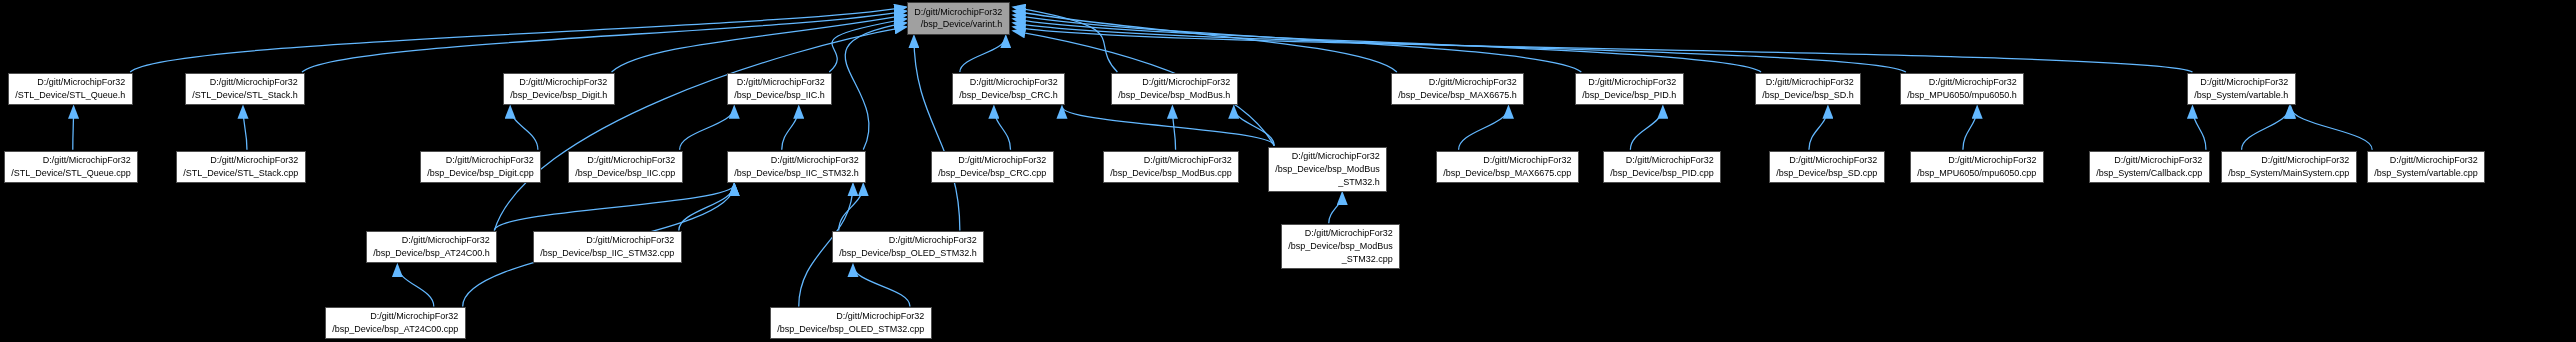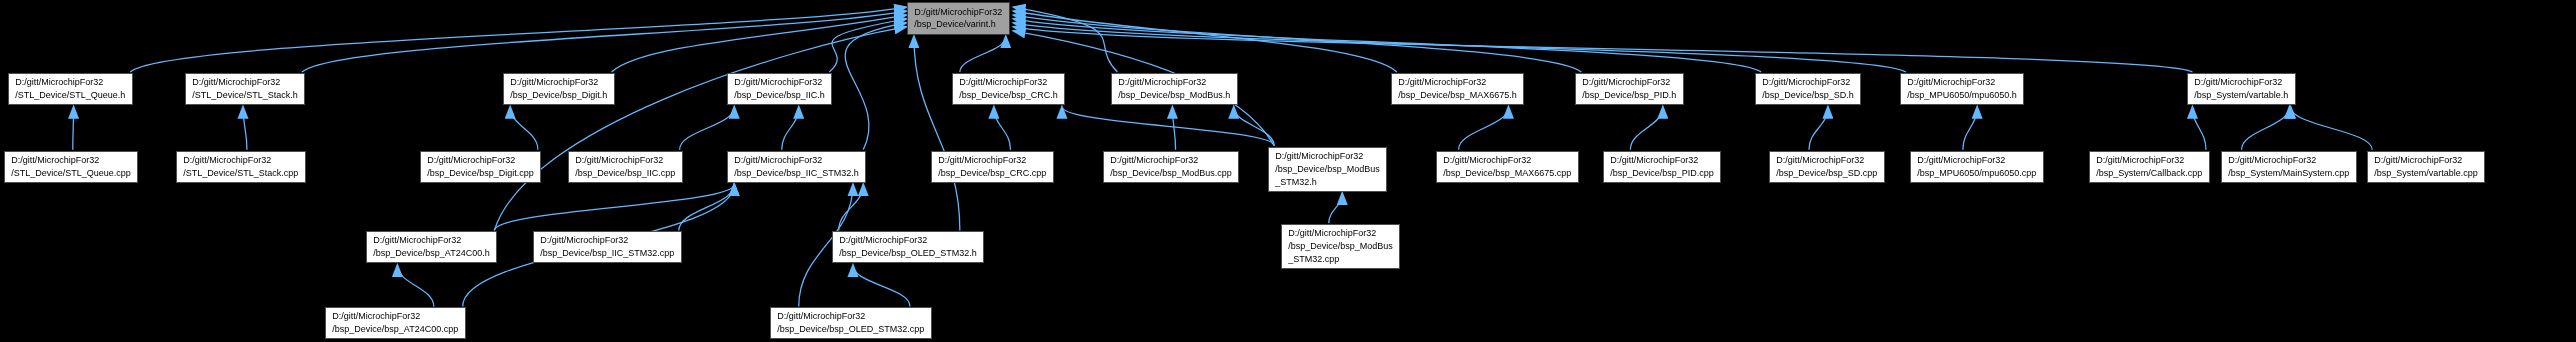--- a/index.html
+++ b/index.html
@@ -14,21 +14,21 @@
   .edge{fill:none;stroke:#63b8ff;stroke-width:1.6px;}
   .node{
     position:absolute;z-index:1;
     background:#ffffff;
     border:1.6px solid #4f4f4f;
     color:#000;
     font-size:9px;
     line-height:12.7px;
     padding:2.4px 6.3px;
     white-space:pre-line;
-    text-align:left;
+    text-align:right;
     display:inline-block;
     box-sizing:border-box;
     cursor:pointer;
   }
   .node.root{background:#a0a0a0;border-color:#3d3d3d;}
 </style>
 </head>
 <body>
 
 <div id="graph">

